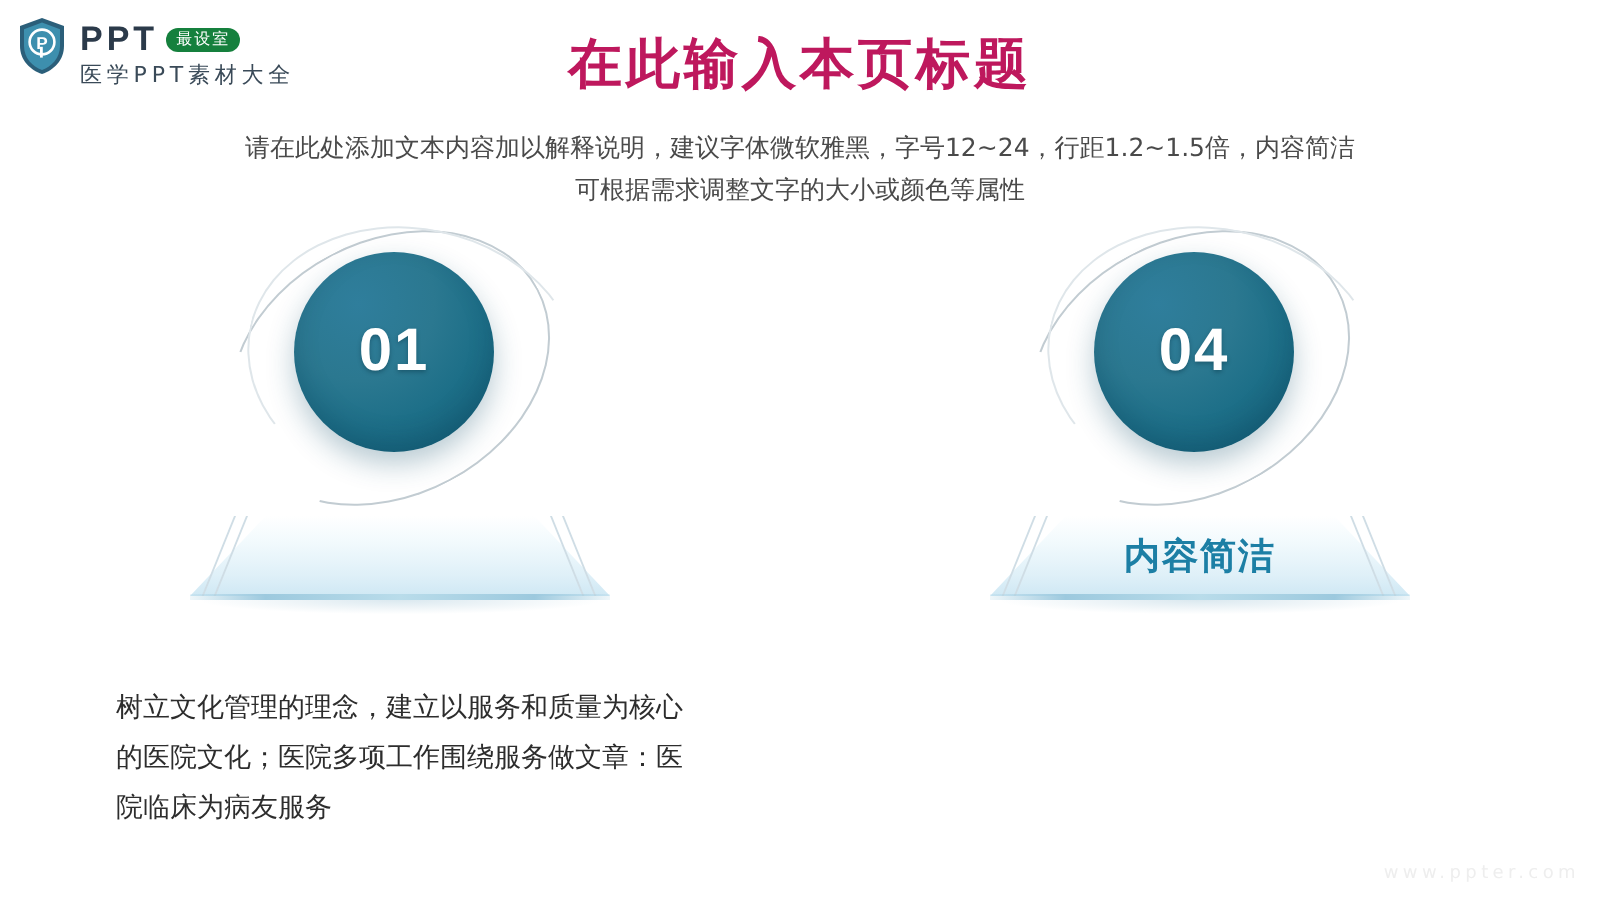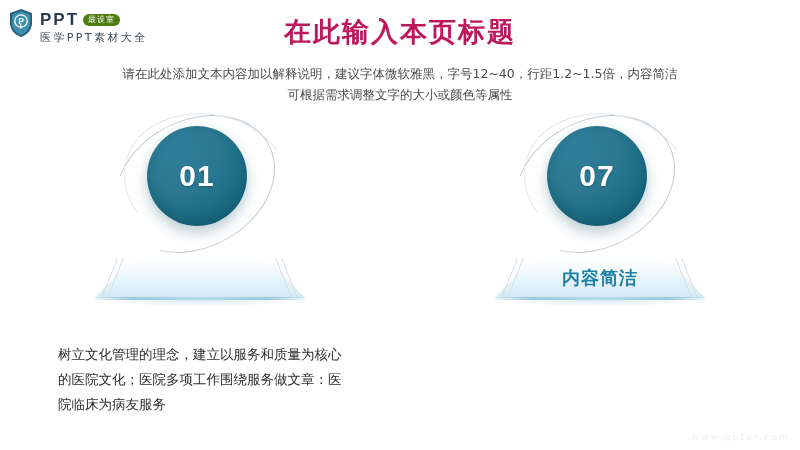--- a/index.html
+++ b/index.html
@@ -15,21 +15,21 @@
   
   .logo{position:absolute;left:8px;top:6px;display:flex;align-items:center;height:34px;}
   .logo-shield{width:26px;height:30px;position:relative;flex:0 0 auto;}
   .logo-text{margin-left:6px;display:flex;flex-direction:column;justify-content:center;height:30px;}
   .logo-row1{display:flex;align-items:center;margin-top:10px;}
   .logo-ppt{
     font-size:17px;font-weight:bold;color:#2b3a4a;letter-spacing:2px;
     font-family:"Liberation Sans",sans-serif;line-height:17px;
   }
   .logo-badge{
-    margin-left:4px;background:#4d7c0f;color:#ffffff;
+    margin-left:4px;background:#15803d;color:#ffffff;
     font-size:8px;line-height:10px;padding:1px 5px 1px 5px;
     border-radius:6px;letter-spacing:1px;white-space:nowrap;
     font-family:"DejaVu Sans",sans-serif;
   }
   .logo-sub{
     font-size:11px;color:#3a4a58;letter-spacing:2.4px;margin-top:2px;
     font-family:"DejaVu Sans",sans-serif;white-space:nowrap;
   }
 
   
@@ -149,21 +149,21 @@
         <span class="logo-ppt">PPT</span>
         <span class="logo-badge">最设室</span>
       </div>
       <div class="logo-sub">医学PPT素材大全</div>
     </div>
   </div>
 
   <div class="title">在此输入本页标题</div>
 
   <div class="subtitle">
-    <div>请在此处添加文本内容加以解释说明，建议字体微软雅黑，字号12~40，行距1.2~1.5倍，内容简洁</div>
+    <div>请在此处添加文本内容加以解释说明，建议字体微软雅黑，字号12~24，行距1.2~1.5倍，内容简洁</div>
     <div>可根据需求调整文字的大小或颜色等属性</div>
   </div>
 
   <div class="cols">
 
     <div class="col col-left">
       <div class="circle-wrap">
         <div class="arc"></div>
         <div class="arc2"></div>
         <div class="circle">
@@ -180,21 +180,21 @@
         <div class="plinth-shadow"></div>
       </div>
       <div class="para">树立文化管理的理念，建立以服务和质量为核心的医院文化；医院多项工作围绕服务做文章：医院临床为病友服务</div>
     </div>
 
     <div class="col col-right">
       <div class="circle-wrap">
         <div class="arc"></div>
         <div class="arc2"></div>
         <div class="circle">
-          <span class="circle-num">07</span>
+          <span class="circle-num">04</span>
         </div>
       </div>
       <div class="plinth">
         <div class="plinth-body"></div>
         <div class="plinth-line pl-l1"></div>
         <div class="plinth-line pl-l2"></div>
         <div class="plinth-line pl-r1"></div>
         <div class="plinth-line pl-r2"></div>
         <div class="plinth-edge"></div>
         <div class="plinth-shadow"></div>

